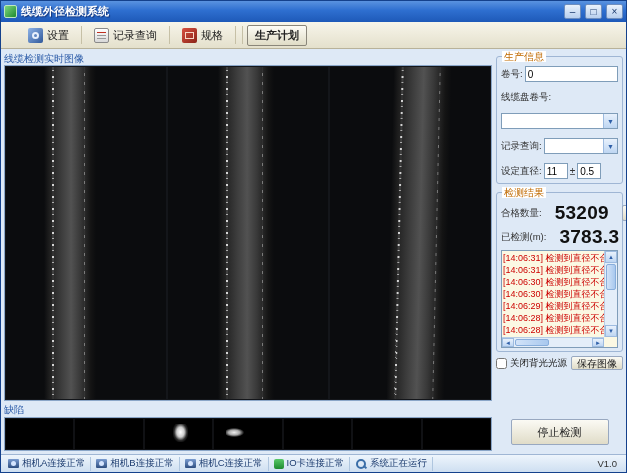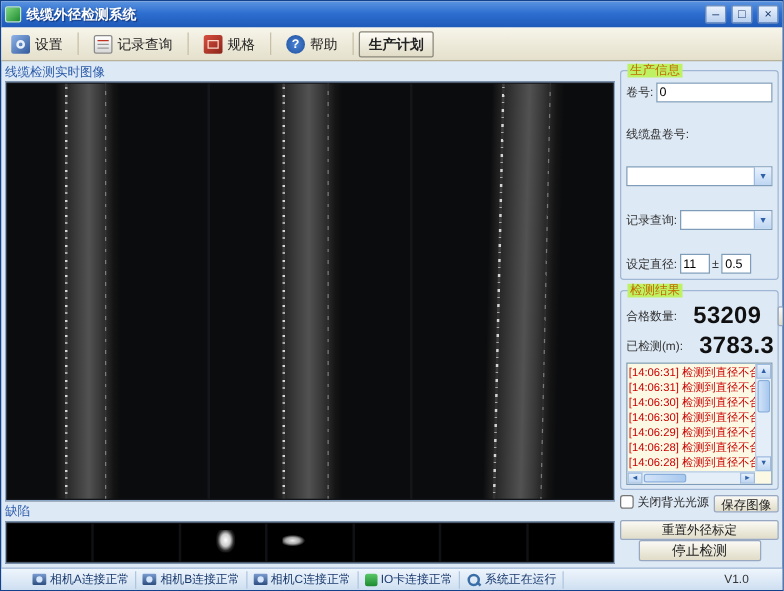--- a/index.html
+++ b/index.html
@@ -13,21 +13,21 @@
     background:linear-gradient(180deg,#5A93E0 0%,#2E6FD0 45%,#1E59B8 100%);color:#fff}
   .app-icon{width:13px;height:13px;flex:none;border-radius:2px;
     background:linear-gradient(135deg,#7ED87E,#1E8A30);border:1px solid #BFE8BF}
   .wtitle{font-size:11px;font-weight:bold;flex:1;white-space:nowrap;overflow:hidden;
     text-shadow:1px 1px 1px rgba(0,0,40,.5)}
   .cap-btn{width:17px;height:15px;flex:none;display:grid;place-items:center;font-size:10px;
     color:#1A3A6E;background:linear-gradient(#EAF2FC,#B8CFEE);border:1px solid #6E8EBE;border-radius:2px;
     cursor:default;line-height:1}
 
   
-  .tbar{height:27px;flex:none;display:flex;align-items:center;gap:2px;padding:2px 0;
+  .tbar{height:27px;flex:none;display:flex;align-items:center;gap:2px;padding:2px 19px;
     background:linear-gradient(#F7F5EA,#E4E0CC);border-bottom:1px solid #B8B29A}
   .tb-btn{display:flex;align-items:center;gap:4px;padding:2px 7px;font-size:11px;color:#222;
     border:1px solid transparent;border-radius:2px;background:transparent;font-family:inherit}
   .tb-btn.raised{border:1px solid #8A867A;background:linear-gradient(#FDFCF6,#E0DCC6);font-weight:bold}
   .tsep{width:1px;height:18px;background:#C6C0A6;margin:0 2px;flex:none}
   .ic{width:15px;height:15px;border-radius:2px;position:relative;flex:none}
   .ic-settings{background:linear-gradient(135deg,#8FB4E8,#30589A)}
   .ic-settings::after{content:"";position:absolute;inset:4px;border:2px solid #E8F0FC;border-radius:50%}
   .ic-records{background:linear-gradient(#FFF,#D8D8D8);border:1px solid #8A8A8A}
   .ic-records::after{content:"";position:absolute;left:2px;right:2px;top:3px;height:1px;
@@ -59,23 +59,23 @@
     display:flex;gap:2px;padding:1px;margin-top:1px}
   .thumb{flex:1;background:#000;position:relative}
   .thumb.b1::after{content:"";position:absolute;left:42%;top:15%;width:15px;height:18px;
     background:radial-gradient(ellipse at 50% 45%,#FFF 0%,#CCC 35%,rgba(90,90,90,.5) 60%,transparent 78%)}
   .thumb.b2::after{content:"";position:absolute;left:18%;top:30%;width:18px;height:9px;
     background:radial-gradient(ellipse at 45% 50%,#EEE 0%,#AAA 40%,transparent 72%)}
 
   
   .rcol{width:127px;flex:none;display:flex;flex-direction:column;font-size:10px;padding-top:4px}
   .grp{border:1px solid #9FB6D4;border-radius:3px;padding:9px 4px 3px;position:relative;margin-bottom:8px}
-  .grp-title{position:absolute;top:-6px;left:5px;background:#bef264;padding:0 2px;
+  .grp-title{position:absolute;top:-6px;left:5px;background:#ffffff;padding:0 2px;
     color:#C06A00;font-size:10px;line-height:11px}
-  .frow{display:flex;align-items:center;gap:2px;margin-bottom:19px}
+  .frow{display:flex;align-items:center;gap:2px;margin-bottom:9px}
   .flabel{flex:none;color:#333;font-size:9.5px;white-space:nowrap}
   .tin{height:16px;border:1px solid #7F9DB9;font-size:10px;padding:0 2px;min-width:0;flex:1;
     background:#fff;font-family:inherit}
   .tin.narrow{flex:none;width:24px}
   .pm{flex:none;color:#333}
   .combo{flex:1;position:relative;height:16px;border:1px solid #7F9DB9;background:#fff;min-width:0}
   .combo-arrow{position:absolute;right:0;top:0;bottom:0;width:14px;
     background:linear-gradient(#E8F1FC,#BED6F2);border-left:1px solid #9DBBE0;
     display:grid;place-items:center;font-size:7px;color:#2E5FA8;cursor:default}
 
@@ -97,31 +97,31 @@
     display:grid;place-items:center;font-size:6px;color:#2E5FA8;line-height:1}
   .vsb .sb-btn{height:12px;width:100%}
   .sb-thumb{background:linear-gradient(90deg,#D2E3F8,#A8C8EE);border:1px solid #88AEDC;border-radius:2px}
   .vsb .sb-thumb{margin:1px;height:26px;flex:none}
   .sb-space{flex:1}
   .hsb{position:absolute;left:0;right:13px;bottom:0;height:10px;background:#E4EEF9;
     border-top:1px solid #B8CCE4;display:flex}
   .hsb .sb-btn{width:12px;height:100%}
   .hsb .sb-thumb{flex:none;width:34px;margin:1px}
 
-  .chkrow{display:flex;gap:3px;margin-top:4px}
+  .chkrow{display:flex;align-items:center;gap:3px;margin-top:4px}
   .chkrow input{width:11px;height:11px;flex:none;margin:0}
   .chklabel{flex:1;font-size:9.5px;color:#222;white-space:nowrap;overflow:hidden}
   .savebtn{width:52px;height:14px;flex:none}
   .resetbtn{width:100%;height:20px;margin-top:6px}
   .rspace{flex:1}
   .stopbtn{width:98px;height:26px;margin:0 auto 6px;font-size:11px}
 
   
   .statusbar{height:18px;flex:none;background:linear-gradient(#EEF5FC,#CEDFF1);
-    border-top:1px solid #9FB6D4;display:flex;align-items:center;font-size:9.5px;color:#1A3A6E;padding:0 20px}
+    border-top:1px solid #9FB6D4;display:flex;align-items:center;font-size:9.5px;color:#1A3A6E;padding:0 2px}
   .sitem{display:flex;align-items:center;gap:3px;padding:0 5px;border-right:1px solid #AFC6DF;height:14px;white-space:nowrap}
   .ver{margin-left:auto;padding-right:7px;color:#333;font-size:9.5px}
   .sico-cam{width:11px;height:9px;flex:none;border-radius:1px;position:relative;
     background:linear-gradient(#7A9CD0,#2E4E80)}
   .sico-cam::after{content:"";position:absolute;left:3px;top:2px;width:5px;height:5px;border-radius:50%;background:#D6E6FF}
   .sico-io{width:10px;height:10px;flex:none;border-radius:2px;background:linear-gradient(#58C868,#1E8A30)}
   .sico-mag{width:12px;height:12px;flex:none;position:relative}
   .sico-mag::before{content:"";position:absolute;left:1px;top:1px;width:6px;height:6px;
     border:2px solid #3A6EA8;border-radius:50%}
   .sico-mag::after{content:"";position:absolute;left:8px;top:8px;width:4px;height:2px;
@@ -149,24 +149,20 @@
     <button class="tb-btn">
       <span class="ic ic-records"></span>
       <span>记录查询</span>
     </button>
     <span class="tsep"></span>
     <button class="tb-btn">
       <span class="ic ic-specs"></span>
       <span>规格</span>
     </button>
     <span class="tsep"></span>
-    <button class="tb-btn">
-      <span class="ic ic-help"></span>
-      <span>帮助</span>
-    </button>
     <span class="tsep"></span>
     <button class="tb-btn raised">
       <span>生产计划</span>
     </button>
   </div>
 
   <div class="content">
 
     <div class="lcol">
       <div class="lbl">线缆检测实时图像</div>
@@ -260,21 +256,20 @@
           </div>
         </div>
       </div>
 
       <div class="chkrow">
         <input type="checkbox" style="">
         <span class="chklabel">关闭背光光源</span>
         <button class="btn savebtn">保存图像</button>
       </div>
 
-      <button class="btn resetbtn">重置外径标定</button>
 
       <div class="rspace"></div>
 
       <button class="btn stopbtn">停止检测</button>
     </div>
   </div>
 
   <div class="statusbar">
     <span class="sitem">
       <span class="sico-cam"></span>

